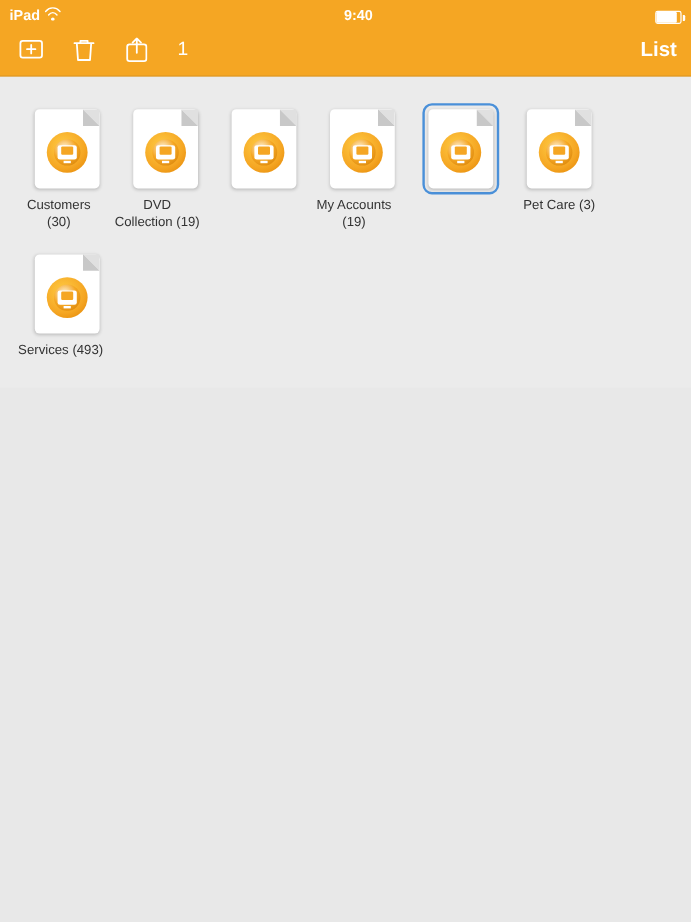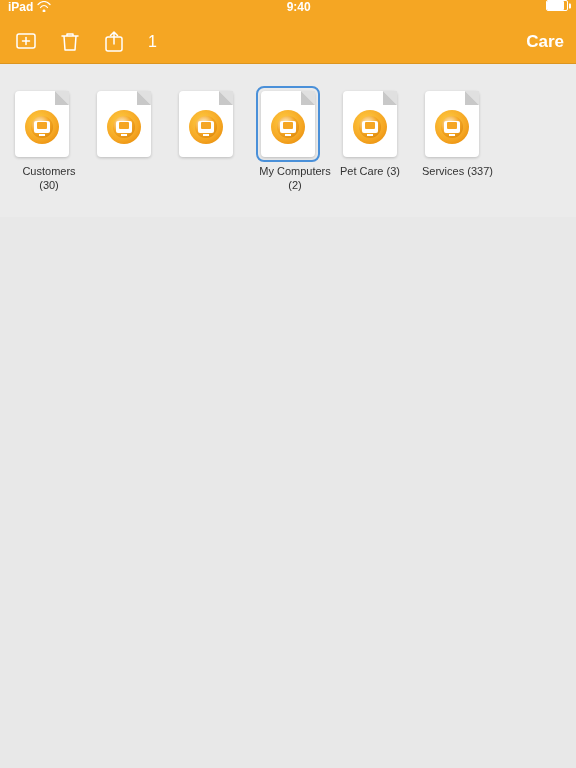--- a/index.html
+++ b/index.html
@@ -9,21 +9,21 @@
       background: #e8e8e8;
       font-family: -apple-system, 'Helvetica Neue', Arial, sans-serif;
       overflow: hidden;
     }
 
     
     .status-bar {
       background: #f5a623;
       height: 20px;
       display: flex;
-      align-items: flex-start;
+      align-items: flex-end;
       justify-content: space-between;
       padding: 0 8px;
       font-size: 12px;
       color: white;
       font-weight: 600;
     }
     .status-left { display: flex; align-items: center; gap: 4px; }
     .status-center { font-weight: 600; font-size: 12px; }
     .status-right { display: flex; align-items: center; gap: 4px; }
     .battery-icon {
@@ -94,21 +94,21 @@
       flex-wrap: wrap;
       padding: 16px 8px;
       gap: 0;
       background: #ebebeb;
     }
 
     .file-item {
       width: 82px;
       display: flex;
       flex-direction: column;
-      align-items: flex-start;
+      align-items: flex-end;
       padding: 8px 4px;
       cursor: pointer;
     }
 
     .file-item.selected .icon-wrapper {
       outline: 2px solid #4a90d9;
       border-radius: 6px;
     }
 
     .icon-wrapper {
@@ -261,21 +261,21 @@
 
     <div class="toolbar-icon">
       <svg width="18" height="22" viewBox="0 0 18 22" fill="none">
         <rect x="1" y="6" width="16" height="14" rx="2" stroke="white" stroke-width="1.5"></rect>
         <path d="M9 1v12M5.5 4.5L9 1l3.5 3.5" stroke="white" stroke-width="1.5" stroke-linecap="round" stroke-linejoin="round"></path>
       </svg>
     </div>
 
     <span class="toolbar-count">1</span>
   </div>
-  <button class="done-button">Care</button>
+  <button class="done-button">List</button>
 </div>
 
 <div class="file-grid" id="file-grid">
 <div class="file-item">
     <div class="icon-wrapper">
       <div class="doc-icon">
         <div class="db-badge">
           <div class="db-badge-inner">
             <div class="tv-icon">
               <div class="tv-screen"></div>
@@ -291,47 +291,61 @@
       <div class="doc-icon">
         <div class="db-badge">
           <div class="db-badge-inner">
             <div class="tv-icon">
               <div class="tv-screen"></div>
             </div>
           </div>
         </div>
       </div>
     </div>
-  </div>
-    <div class="file-item">
-    <div class="icon-wrapper">
-      <div class="doc-icon">
-        <div class="db-badge">
-          <div class="db-badge-inner">
-            <div class="tv-icon">
-              <div class="tv-screen"></div>
-            </div>
-          </div>
-        </div>
-      </div>
-    </div>
+    <div class="file-label">DVD Collection (19)</div>
+  </div>
+    <div class="file-item">
+    <div class="icon-wrapper">
+      <div class="doc-icon">
+        <div class="db-badge">
+          <div class="db-badge-inner">
+            <div class="tv-icon">
+              <div class="tv-screen"></div>
+            </div>
+          </div>
+        </div>
+      </div>
+    </div>
+  </div>
+    <div class="file-item">
+    <div class="icon-wrapper">
+      <div class="doc-icon">
+        <div class="db-badge">
+          <div class="db-badge-inner">
+            <div class="tv-icon">
+              <div class="tv-screen"></div>
+            </div>
+          </div>
+        </div>
+      </div>
+    </div>
+    <div class="file-label">My Accounts (19)</div>
   </div>
     <div class="file-item selected">
     <div class="icon-wrapper">
       <div class="doc-icon">
         <div class="db-badge">
           <div class="db-badge-inner">
             <div class="tv-icon">
               <div class="tv-screen"></div>
             </div>
           </div>
         </div>
       </div>
     </div>
-    <div class="file-label">My Computers (2)</div>
   </div>
     <div class="file-item">
     <div class="icon-wrapper">
       <div class="doc-icon">
         <div class="db-badge">
           <div class="db-badge-inner">
             <div class="tv-icon">
               <div class="tv-screen"></div>
             </div>
           </div>
@@ -345,15 +359,15 @@
       <div class="doc-icon">
         <div class="db-badge">
           <div class="db-badge-inner">
             <div class="tv-icon">
               <div class="tv-screen"></div>
             </div>
           </div>
         </div>
       </div>
     </div>
-    <div class="file-label">Services (337)</div>
+    <div class="file-label">Services (493)</div>
   </div>
   </div>
 
 </body></html>

